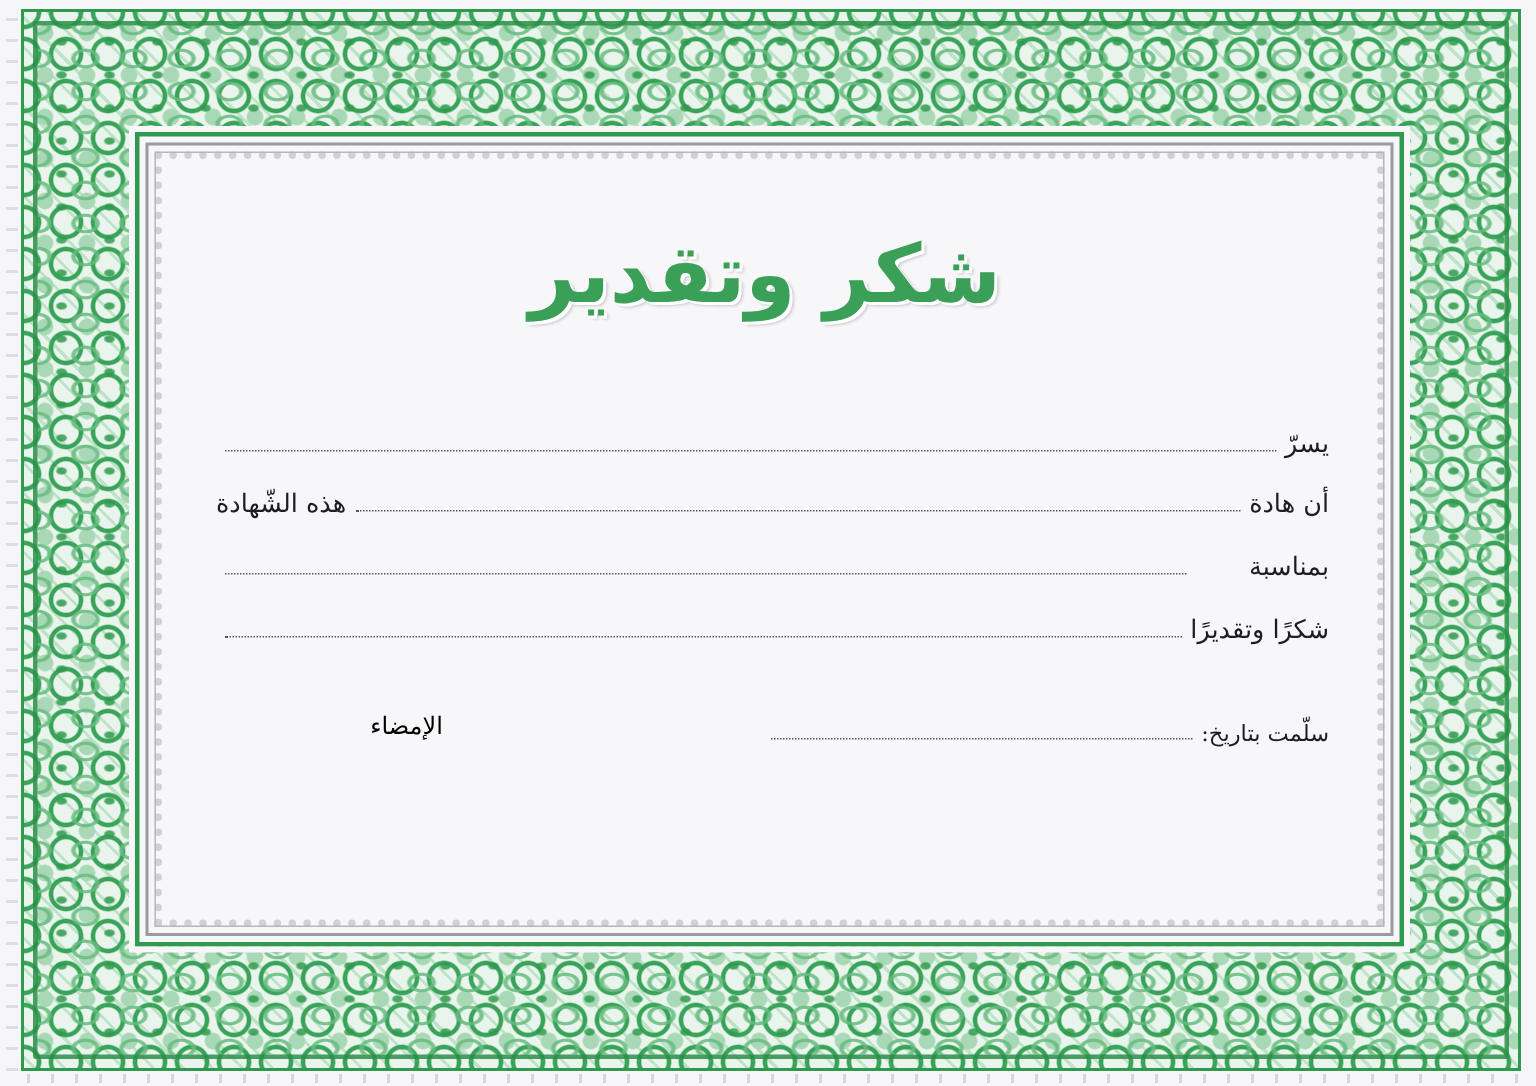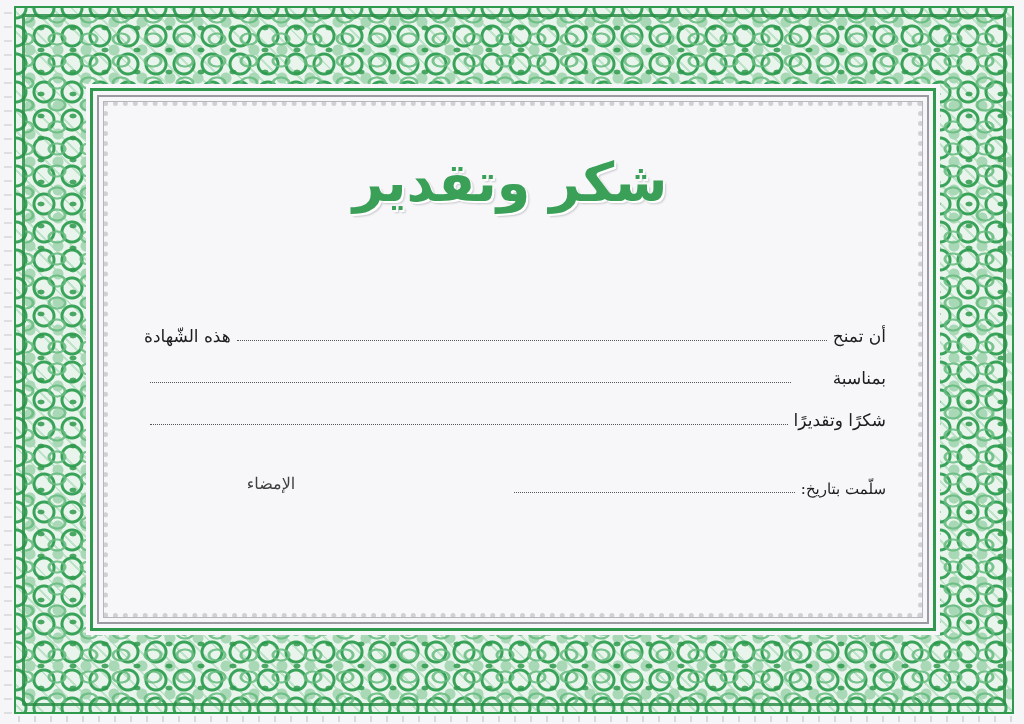--- a/index.html
+++ b/index.html
@@ -86,42 +86,46 @@
     }
 
     .r1 { left: 144px; top: 282px; width: 742px; height: 24px; }
     .r2 { left: 144px; top: 322px; width: 742px; height: 24px; }
     .r3 { left: 144px; top: 364px; width: 742px; height: 24px; gap: 36px; }
     .r4 { left: 144px; top: 406px; width: 742px; height: 24px; }
     .r5 { left: 508px; top: 472px; width: 378px; height: 26px; font-size: 15px; }
     .signature {
       position: absolute; left: 236px; top: 474px; width: 70px; height: 24px;
       direction: rtl; text-align: center;
-      font-family: Liberation Sans, sans-serif; font-size: 16px; color: #404040;
+      font-family: Liberation Sans, sans-serif; font-size: 16px; color: #000000;
     }
   </style>
 </head>
 <body>
 
 <div class="paper">
   <div class="scallop-left"></div>
   <div class="scallop-bottom"></div>
 
   <div class="border-frame"></div>
 
   <div class="inner-panel">
     <div class="inner-grey"></div>
     <div class="inner-lace"></div>
   </div>
 
   <div class="title">شكر وتقدير</div>
 
+  <div class="form-row r1">
+    <span class="form-label">يسرّ</span>
+    <span class="dots"></span>
+  </div>
 
   <div class="form-row r2">
-    <span class="form-label">أن تمنح</span>
+    <span class="form-label">أن هادة</span>
     <span class="dots"></span>
     <span class="form-label">هذه الشّهادة</span>
   </div>
 
   <div class="form-row r3">
     <span class="form-label">بمناسبة</span>
     <span class="dots"></span>
   </div>
 
   <div class="form-row r4">

